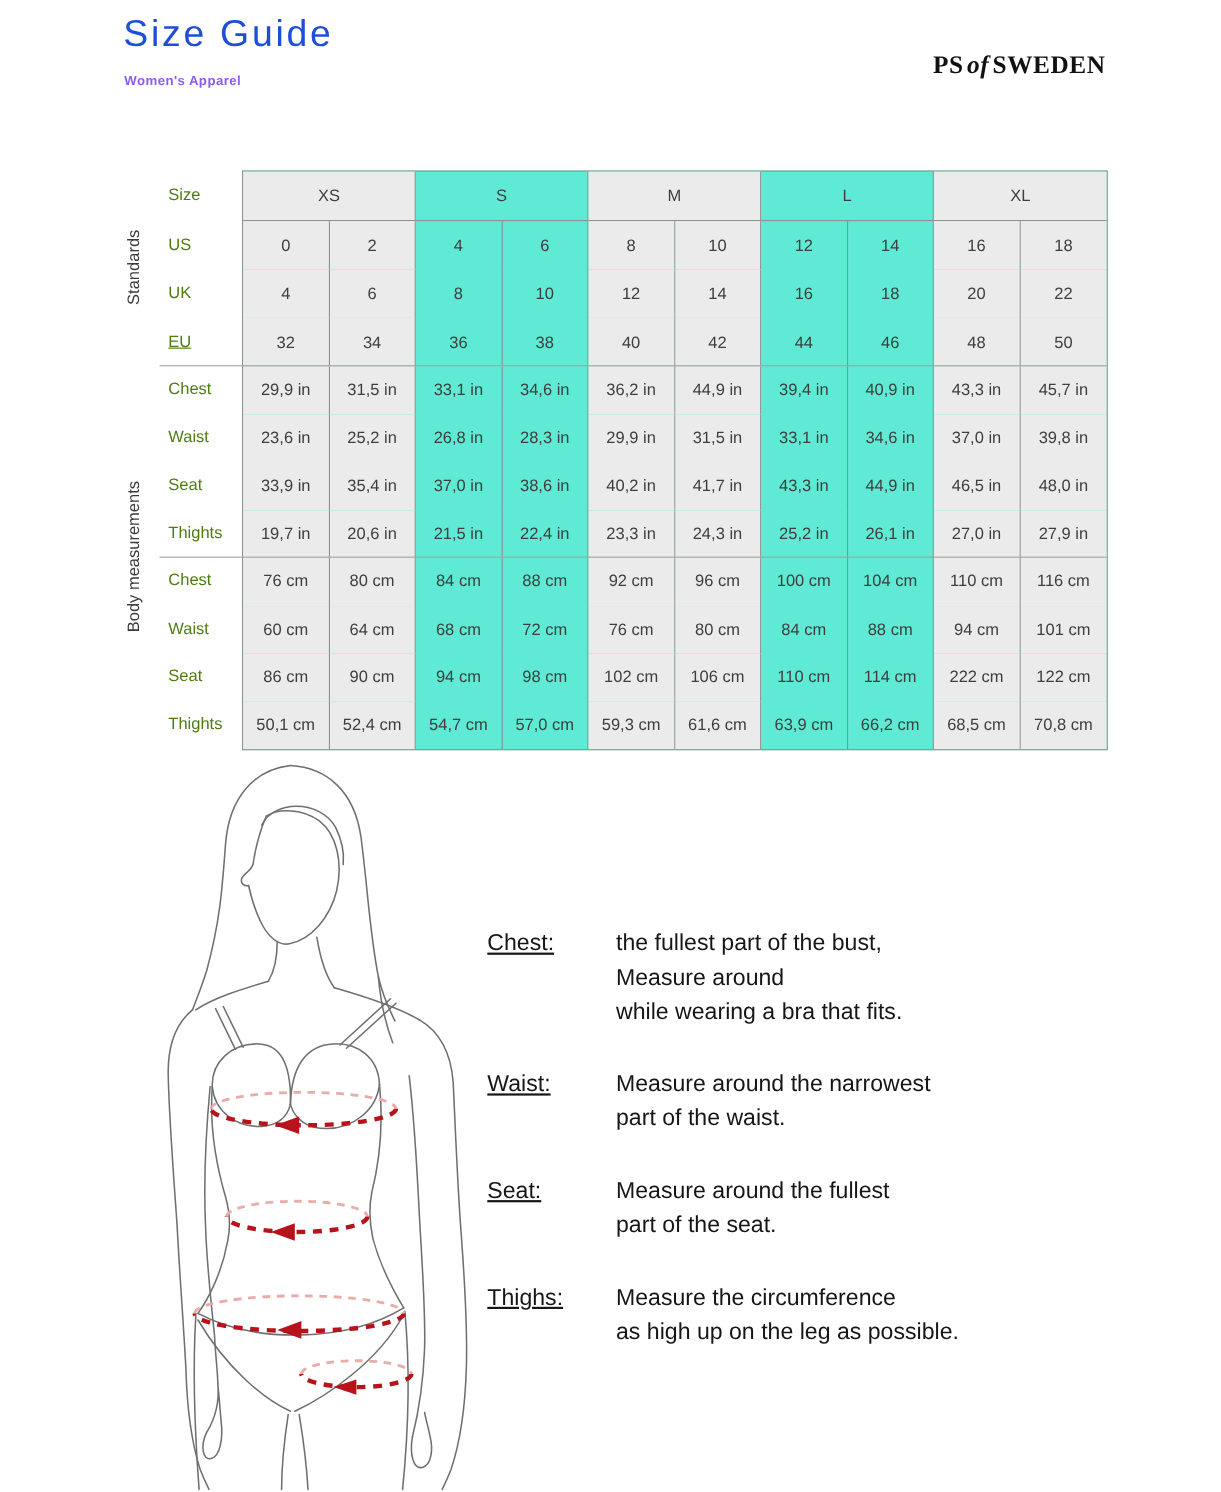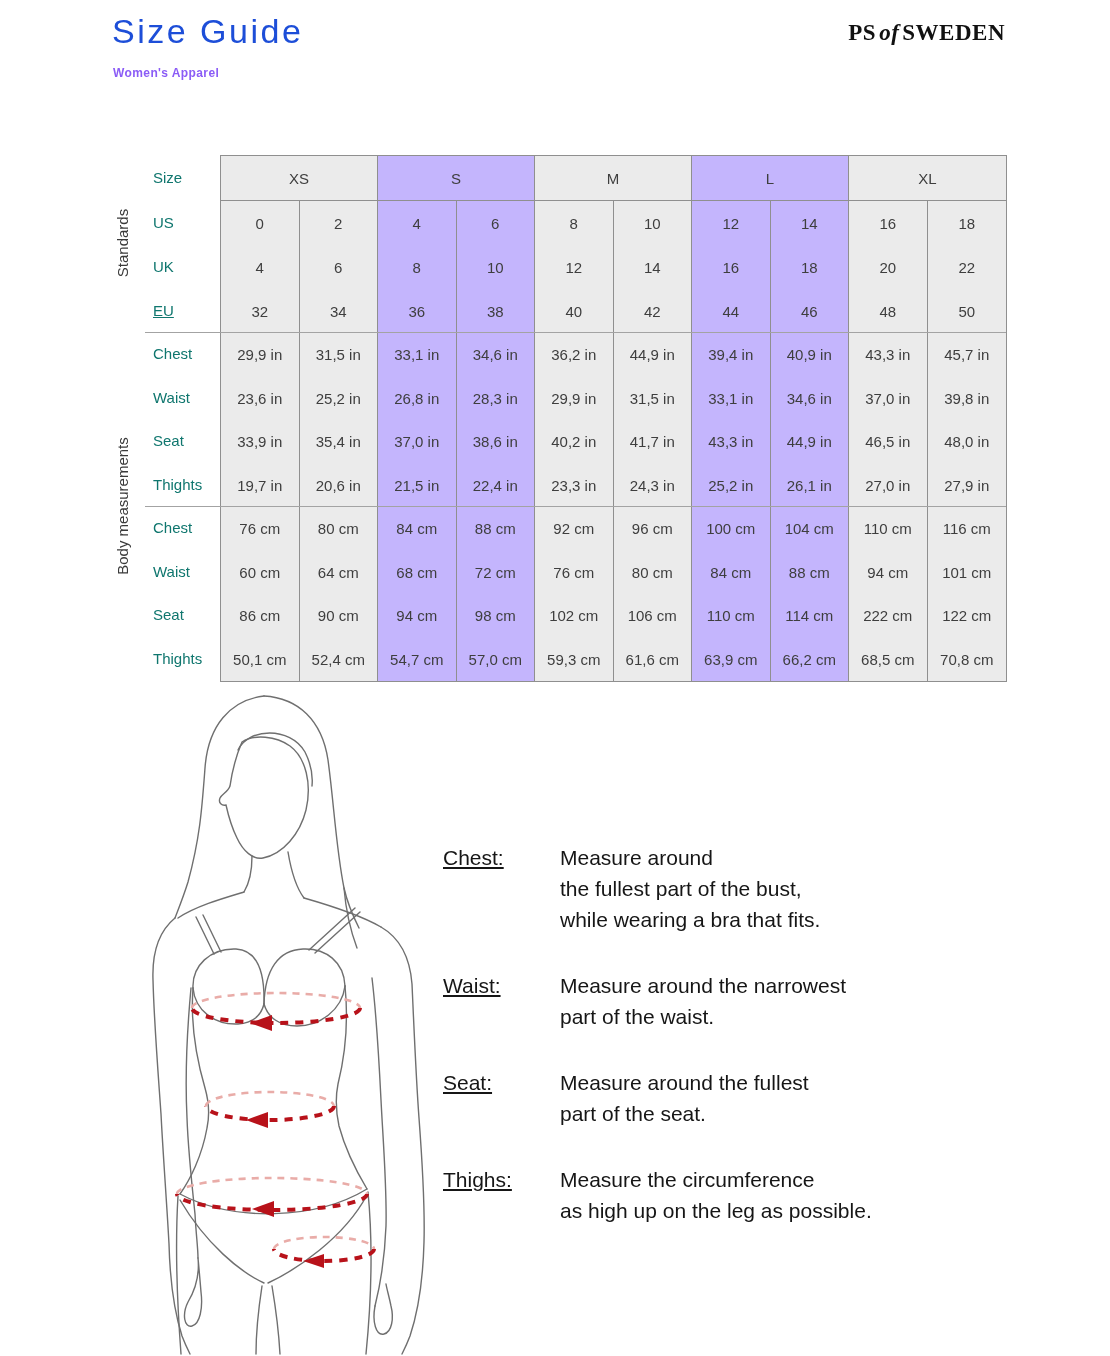--- a/index.html
+++ b/index.html
@@ -4,33 +4,33 @@
 <style>
   html,body{margin:0;padding:0;background:#fff;}
   .page{position:relative;width:1110px;height:1356px;background:#ffffff;overflow:hidden;
         font-family:"Liberation Sans",sans-serif;color:#2e2e2e;}
 
   
   .title{position:absolute;left:112px;top:12px;font-size:34px;font-weight:400;
          letter-spacing:2.5px;color:#1d4ed8;}
   .subtitle{position:absolute;left:113px;top:66px;font-size:12px;font-weight:700;
             letter-spacing:.4px;color:#8b5cf6;}
-  .brand{position:absolute;right:105px;top:20px;font-family:"Liberation Serif",serif;
+  .brand{position:absolute;right:105px;top:46px;font-family:"Liberation Serif",serif;
          font-size:23px;font-weight:700;color:#111;letter-spacing:.5px;}
   .brand em{font-style:italic;font-weight:700;padding:0 3px;}
 
   
   .vlabel{position:absolute;font-size:15px;color:#3a3a3a;white-space:nowrap;
           transform:translate(-50%,-50%) rotate(-90deg);}
   #row-labels{position:absolute;left:153px;top:155px;width:66px;}
-  .rlabel{display:flex;align-items:center;font-size:15px;color:#0f766e;}
+  .rlabel{display:flex;align-items:center;font-size:15px;color:#4d7c0f;}
   #grid{position:absolute;left:220px;top:155px;display:grid;
         grid-template-columns:repeat(10,78.5px);
         grid-template-rows:45px repeat(3,44px) repeat(8,43.5px);
-        border:1px solid #8f8f8f;background:#c4b5fd;}
+        border:1px solid #8f8f8f;background:#5eead4;}
   .cell{display:flex;align-items:center;justify-content:center;
         font-size:15px;color:#3e3e3e;border-right:1px solid #8f8f8f;}
   .cell.last{border-right:none;}
   .cell.shade{background:#ebebeb;}
   .hcell{grid-column:span 2;border-bottom:1px solid #8f8f8f;}
   .divider{position:absolute;left:145px;width:861px;height:1px;background:#a3a3a3;}
   #div1{top:332px;} #div2{top:506px;}
 
   
   #figure{position:absolute;left:148px;top:686px;}
@@ -258,22 +258,22 @@
       <path d="M 126,563 A 50,12 0 0 1 226,563" fill="none" stroke="#e9aca8" stroke-width="2.6" stroke-dasharray="7 6"></path>
       <path d="M 226,563 A 50,12 0 0 1 126,563" fill="none" stroke="#b8121a" stroke-width="4" stroke-dasharray="8 7"></path>
       <path d="M 176,568 L 155,575 L 176,582 Z" fill="#b8121a" stroke="none"></path>
     </g>
   </svg>
 
   <div id="instructions">
       <div class="instr">
         <div class="term">Chest:</div>
         <div class="def">
+          <div>the fullest part of the bust,</div>
           <div>Measure around</div>
-          <div>the fullest part of the bust,</div>
           <div>while wearing a bra that fits.</div>
         </div>
       </div>
       <div class="instr">
         <div class="term">Waist:</div>
         <div class="def">
           <div>Measure around the narrowest</div>
           <div>part of the waist.</div>
         </div>
       </div>

